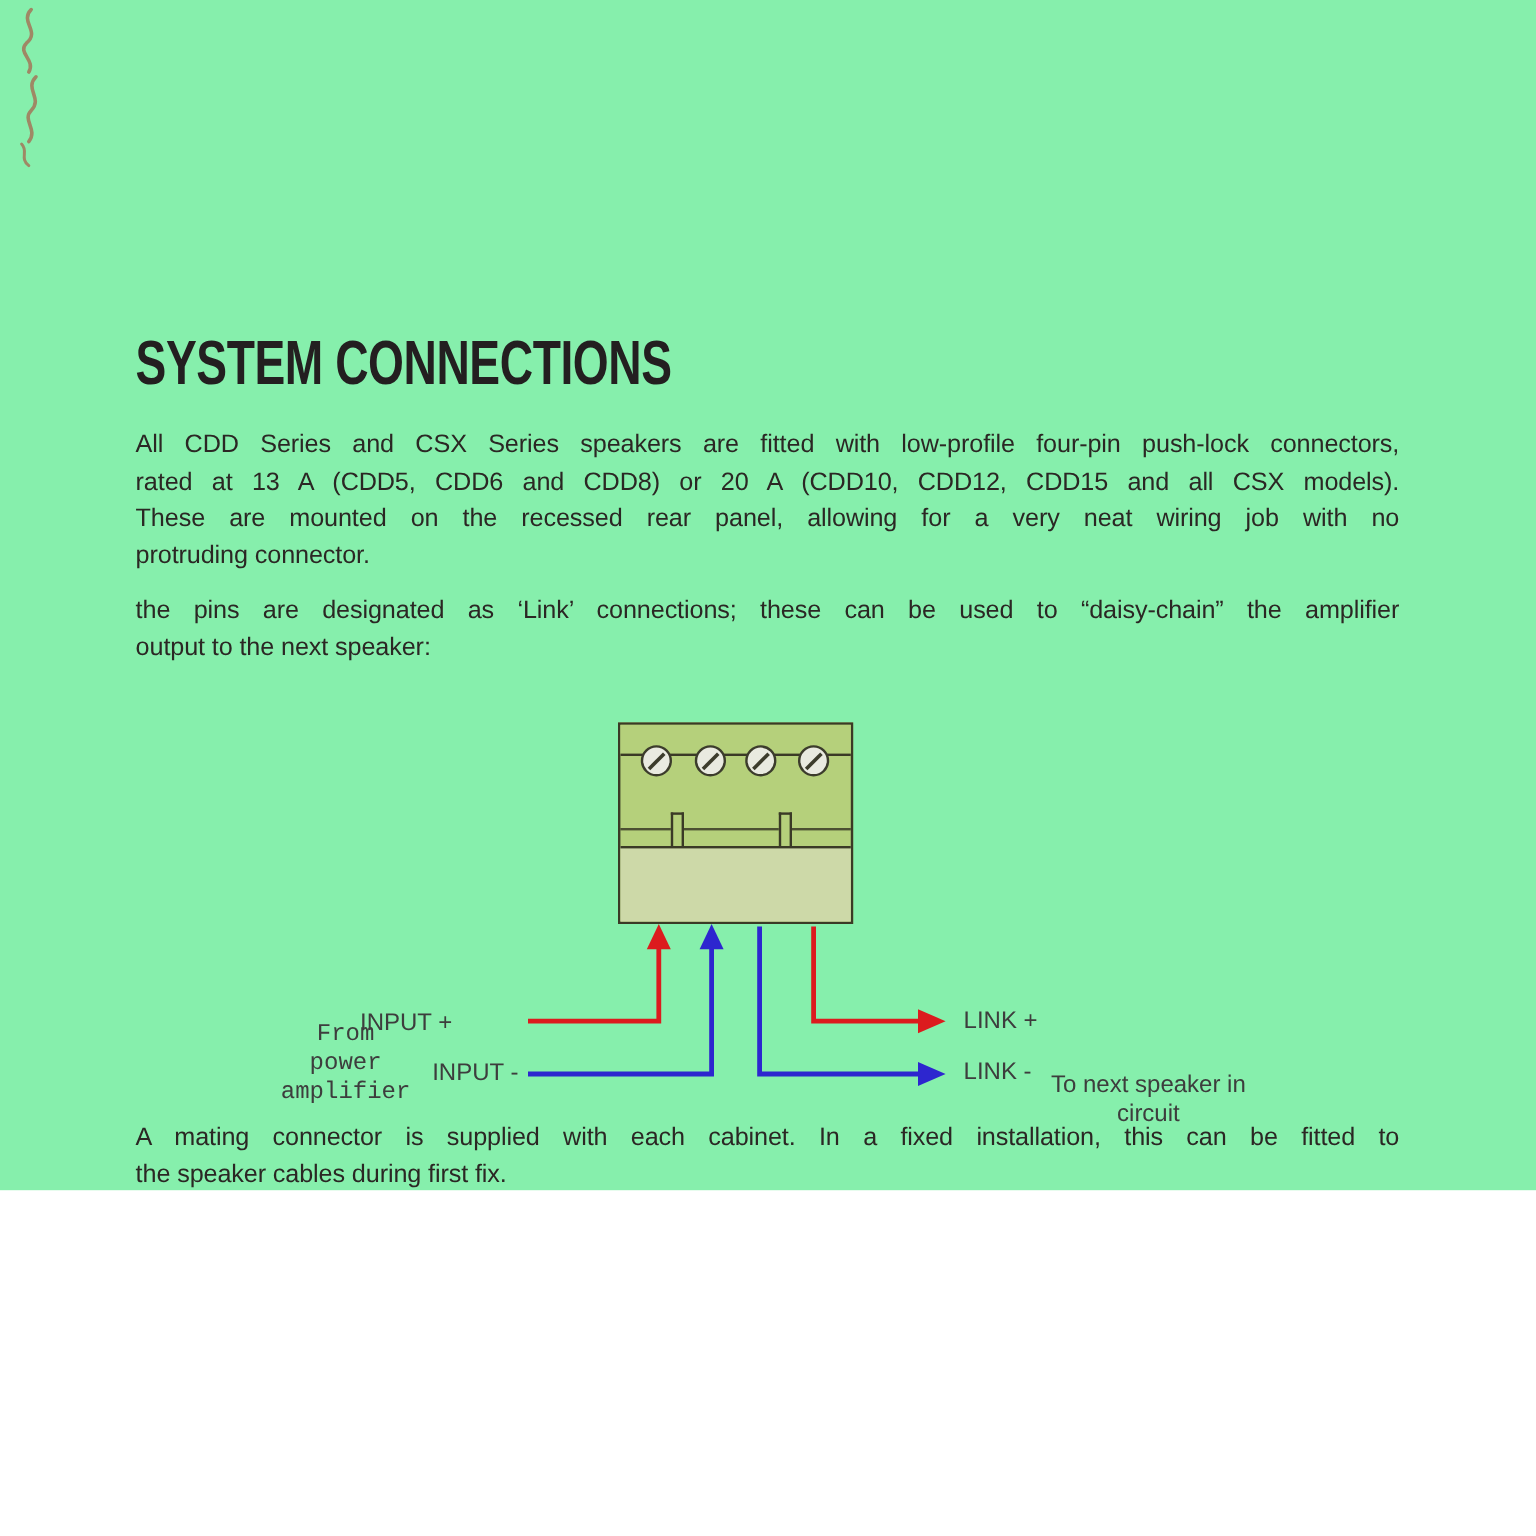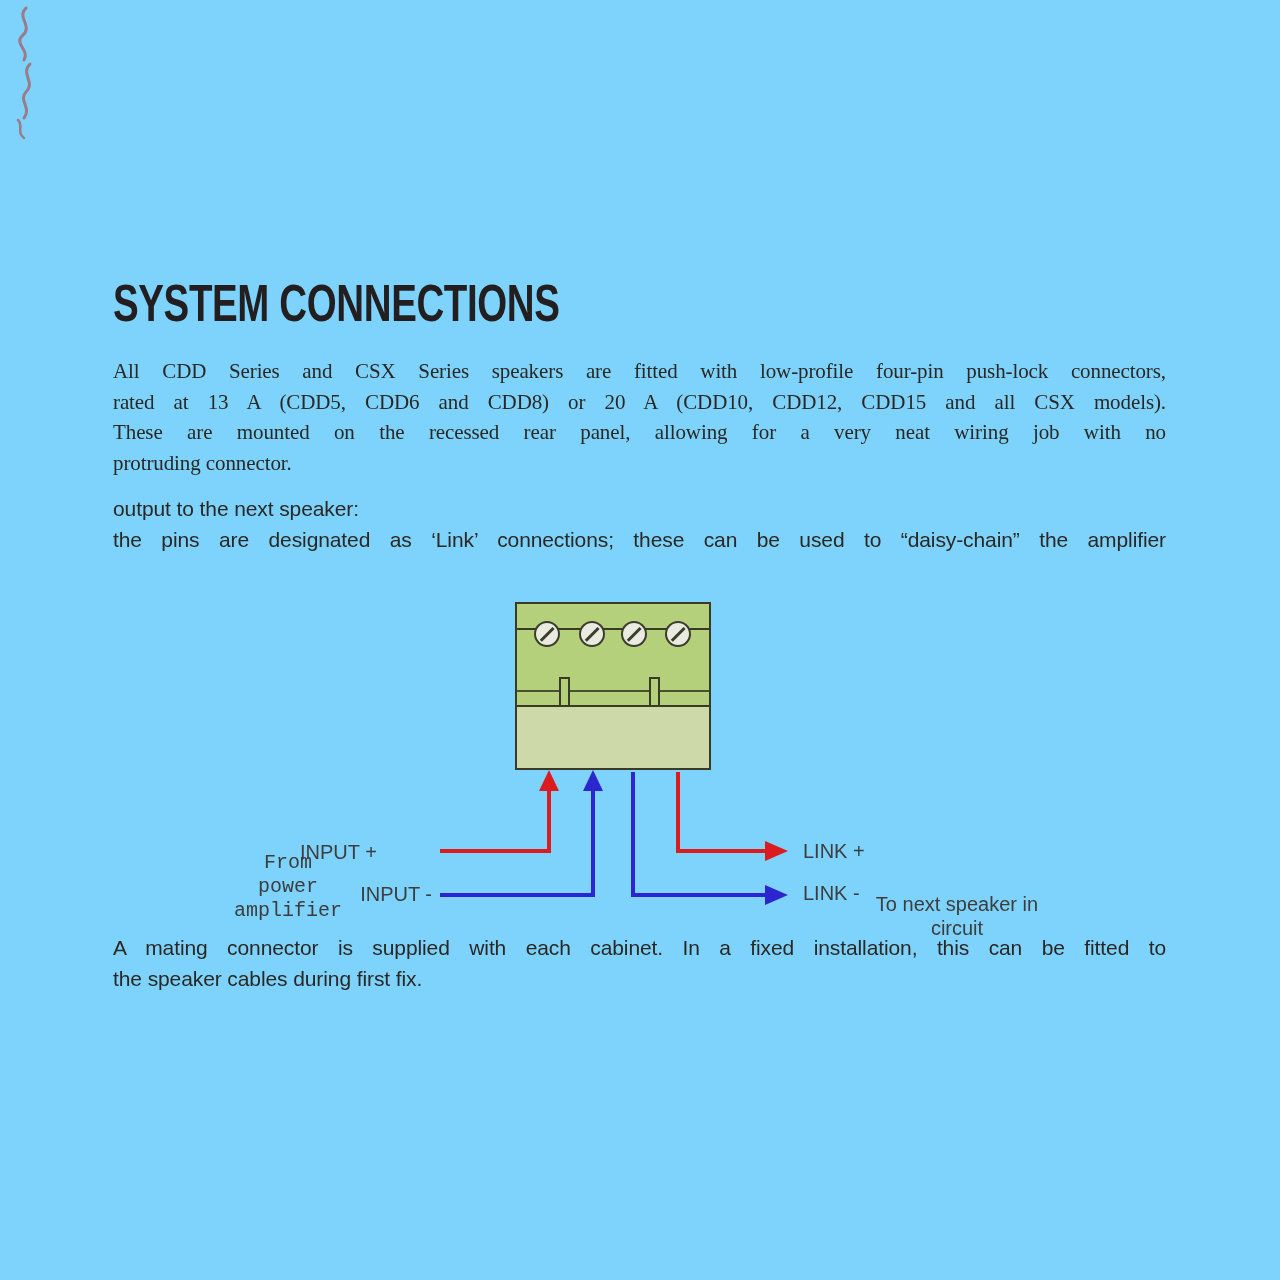--- a/index.html
+++ b/index.html
@@ -1,30 +1,30 @@
 <!DOCTYPE html>
 <html style="--positive-wire: #dc1b1e; --negative-wire: #2d26cf; --connector-body: #b5d07b; --terminal-block: #cdd9a8; --connector-outline: #3a3a26; --screw-fill: #e9eae0;"><head>
 <meta charset="utf-8">
 <style>
   html,body{margin:0;padding:0;background:#ffffff;}
   .page{
-    position:relative;width:1280px;height:1280px;background:#7dd3fc;overflow:hidden;
+    position:relative;width:1280px;height:992px;background:#86efac;overflow:hidden;
     font-family:"Liberation Sans","DejaVu Sans",sans-serif;color:#2b2724;
   }
   
   .doc-title{
     position:absolute;left:113px;top:277px;
     font-size:52px;font-weight:bold;color:#231f20;line-height:52px;
     letter-spacing:-0.5px;white-space:nowrap;
     transform:scaleX(0.74);transform-origin:left center;
   }
   .para{position:absolute;left:113px;width:1053px;font-size:21px;color:#2b2724;}
   .para .tline{height:30.5px;line-height:30.5px;letter-spacing:-0.1px;overflow:visible;white-space:nowrap;}
   .para .tline.just{white-space:normal;text-align:justify;text-align-last:justify;}
-  #para-intro{top:356px;font-family:Liberation Serif, serif;}
+  #para-intro{top:356px;}
   #para-linking{top:494px;}
   #para-mating{top:933px;}
   
   .scan-marks{position:absolute;left:4px;top:2px;opacity:0.55;}
   
   .connector-block{
     position:absolute;left:515px;top:602px;width:196px;height:168px;
     box-sizing:border-box;border:2px solid var(--connector-outline,#3a3a26);
     background:var(--connector-body,#b5d07b);
   }
@@ -90,22 +90,22 @@
   <div class="doc-title">SYSTEM CONNECTIONS</div>
 
   <div class="para" id="para-intro">
     <div class="tline just">All CDD Series and CSX Series speakers are fitted with low-profile four-pin push-lock connectors,</div>
     <div class="tline just">rated at 13 A (CDD5, CDD6 and CDD8) or 20 A (CDD10, CDD12, CDD15 and all CSX models).</div>
     <div class="tline just">These are mounted on the recessed rear panel, allowing for a very neat wiring job with no</div>
     <div class="tline">protruding connector.</div>
   </div>
 
   <div class="para" id="para-linking">
+    <div class="tline just">the pins are designated as ‘Link’ connections; these can be used to “daisy-chain” the amplifier</div>
     <div class="tline">output to the next speaker:</div>
-    <div class="tline just">the pins are designated as ‘Link’ connections; these can be used to “daisy-chain” the amplifier</div>
   </div>
 
   <div>
 
     <div class="connector-block">
       <div class="connector-top-strip"></div>
       <div class="connector-mid-line"></div>
       <div class="latch-tab" id="latch-tab-1"></div>
       <div class="latch-tab" id="latch-tab-2"></div>
       <div class="terminal-block"></div>

